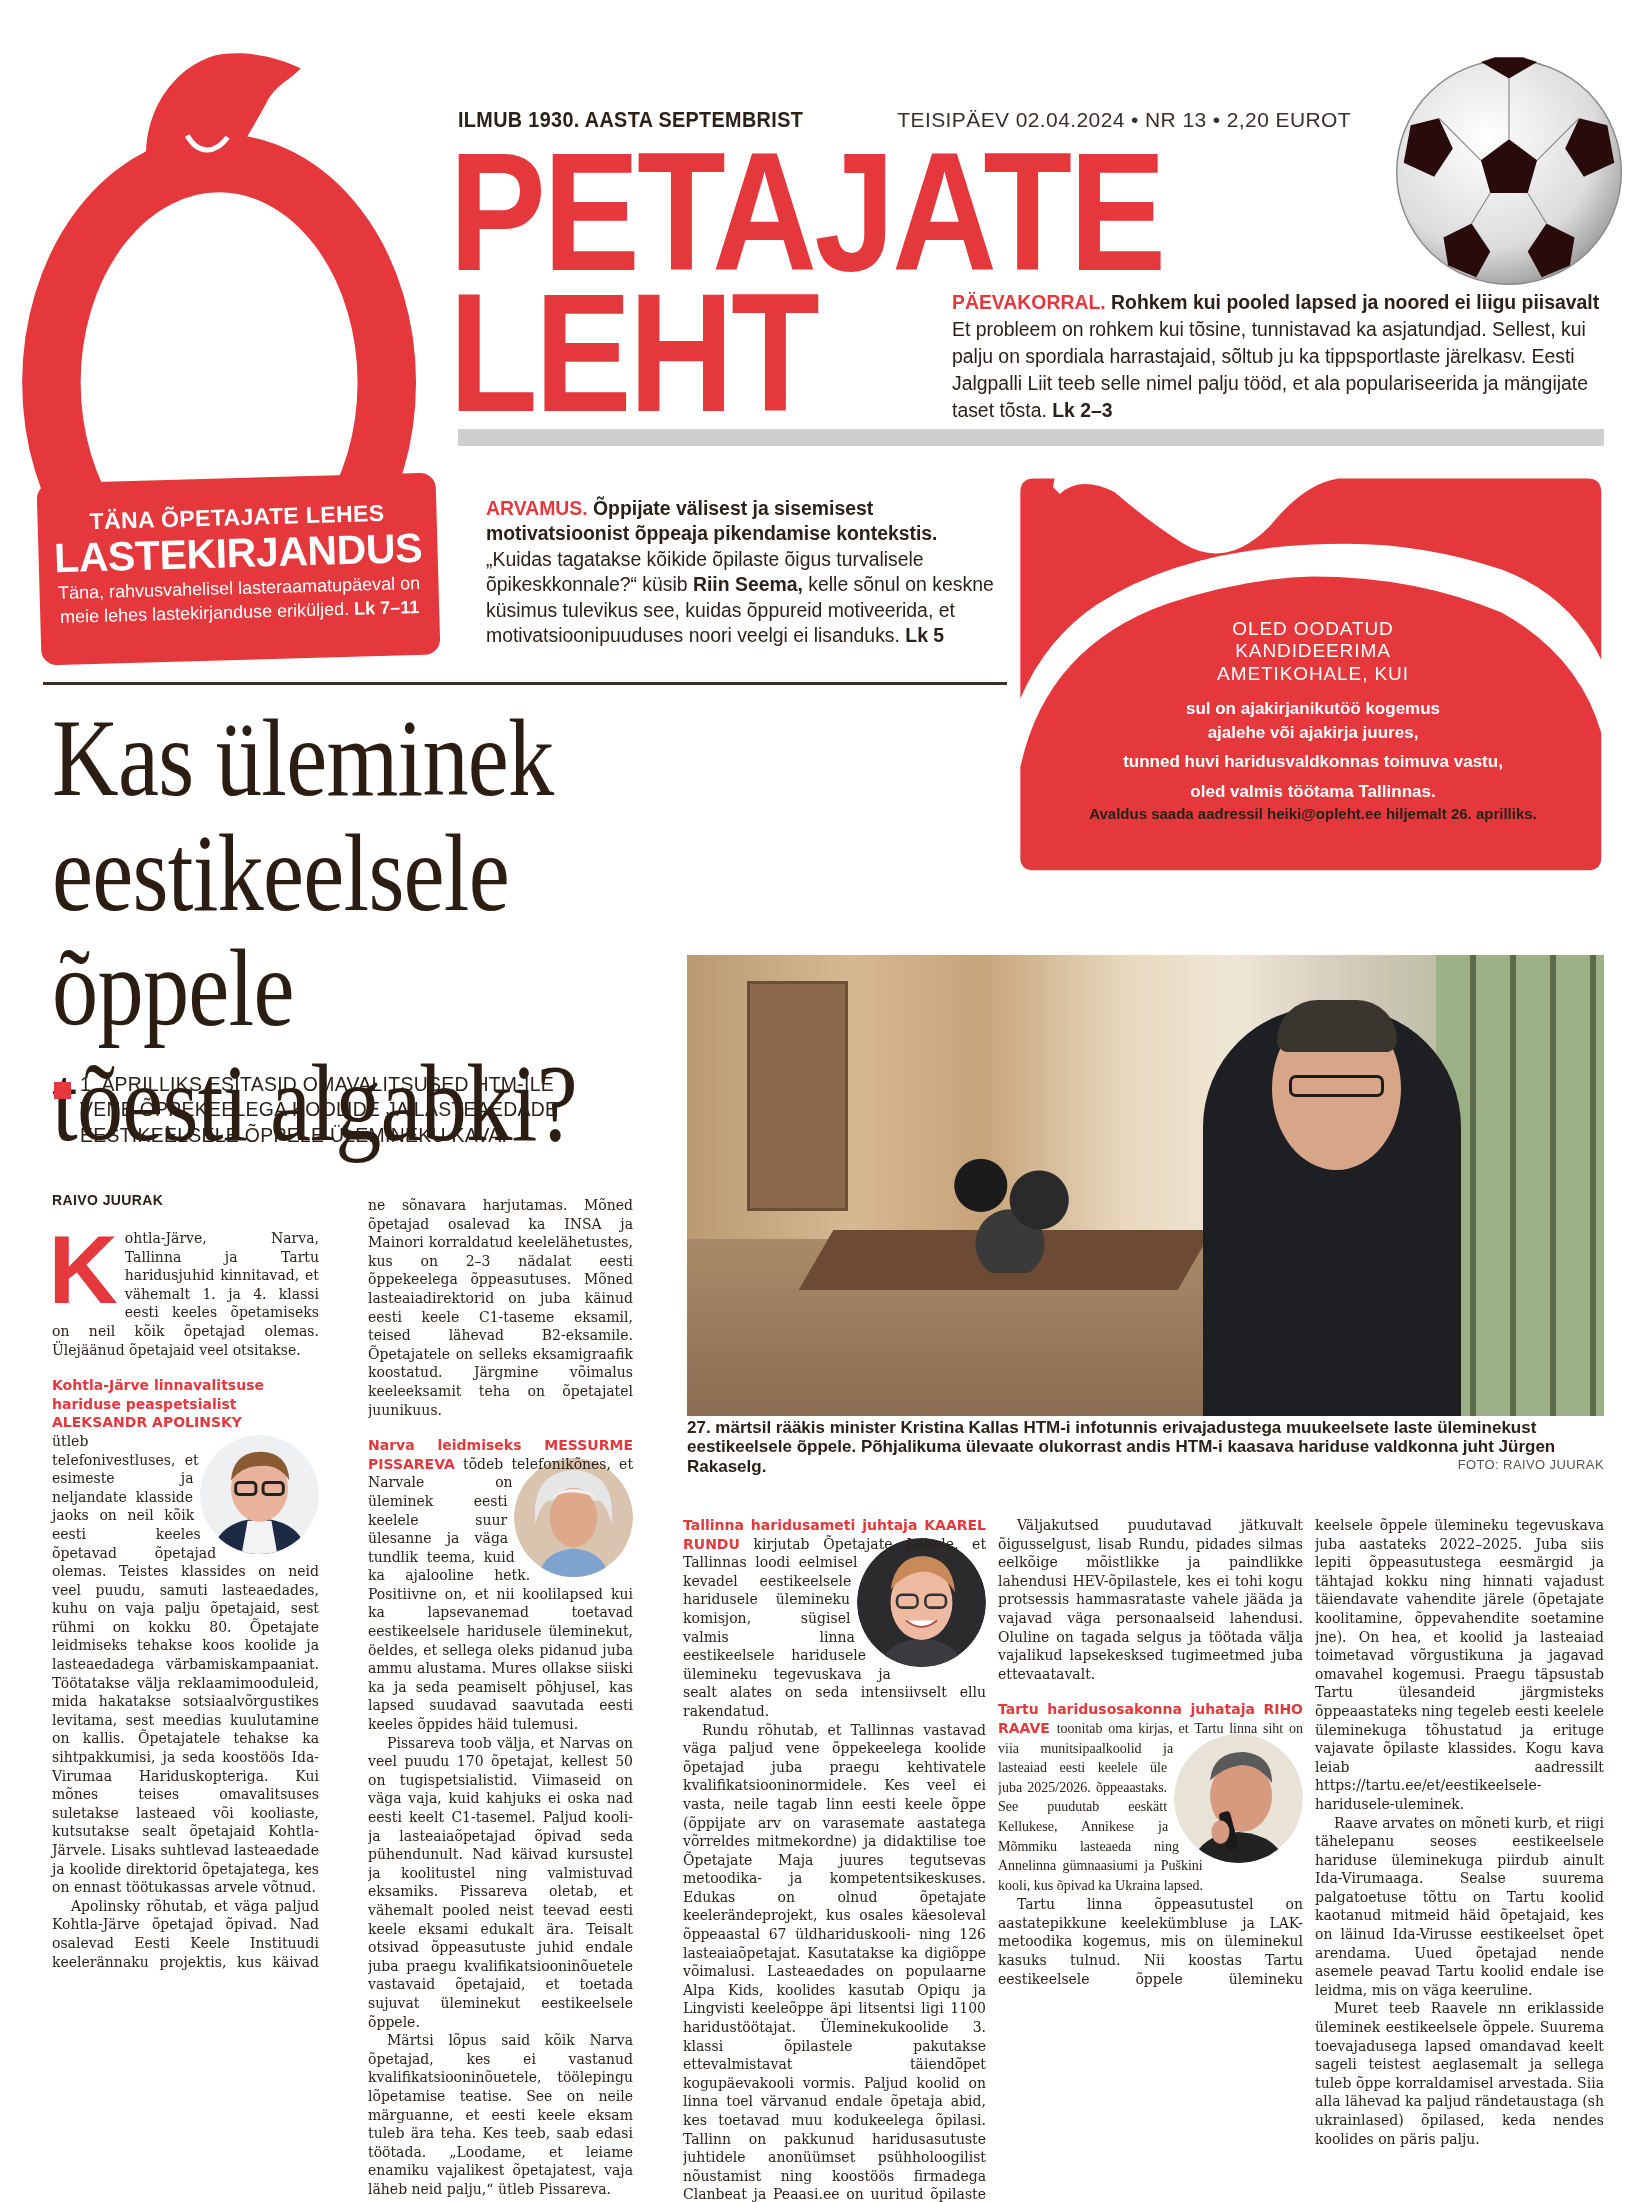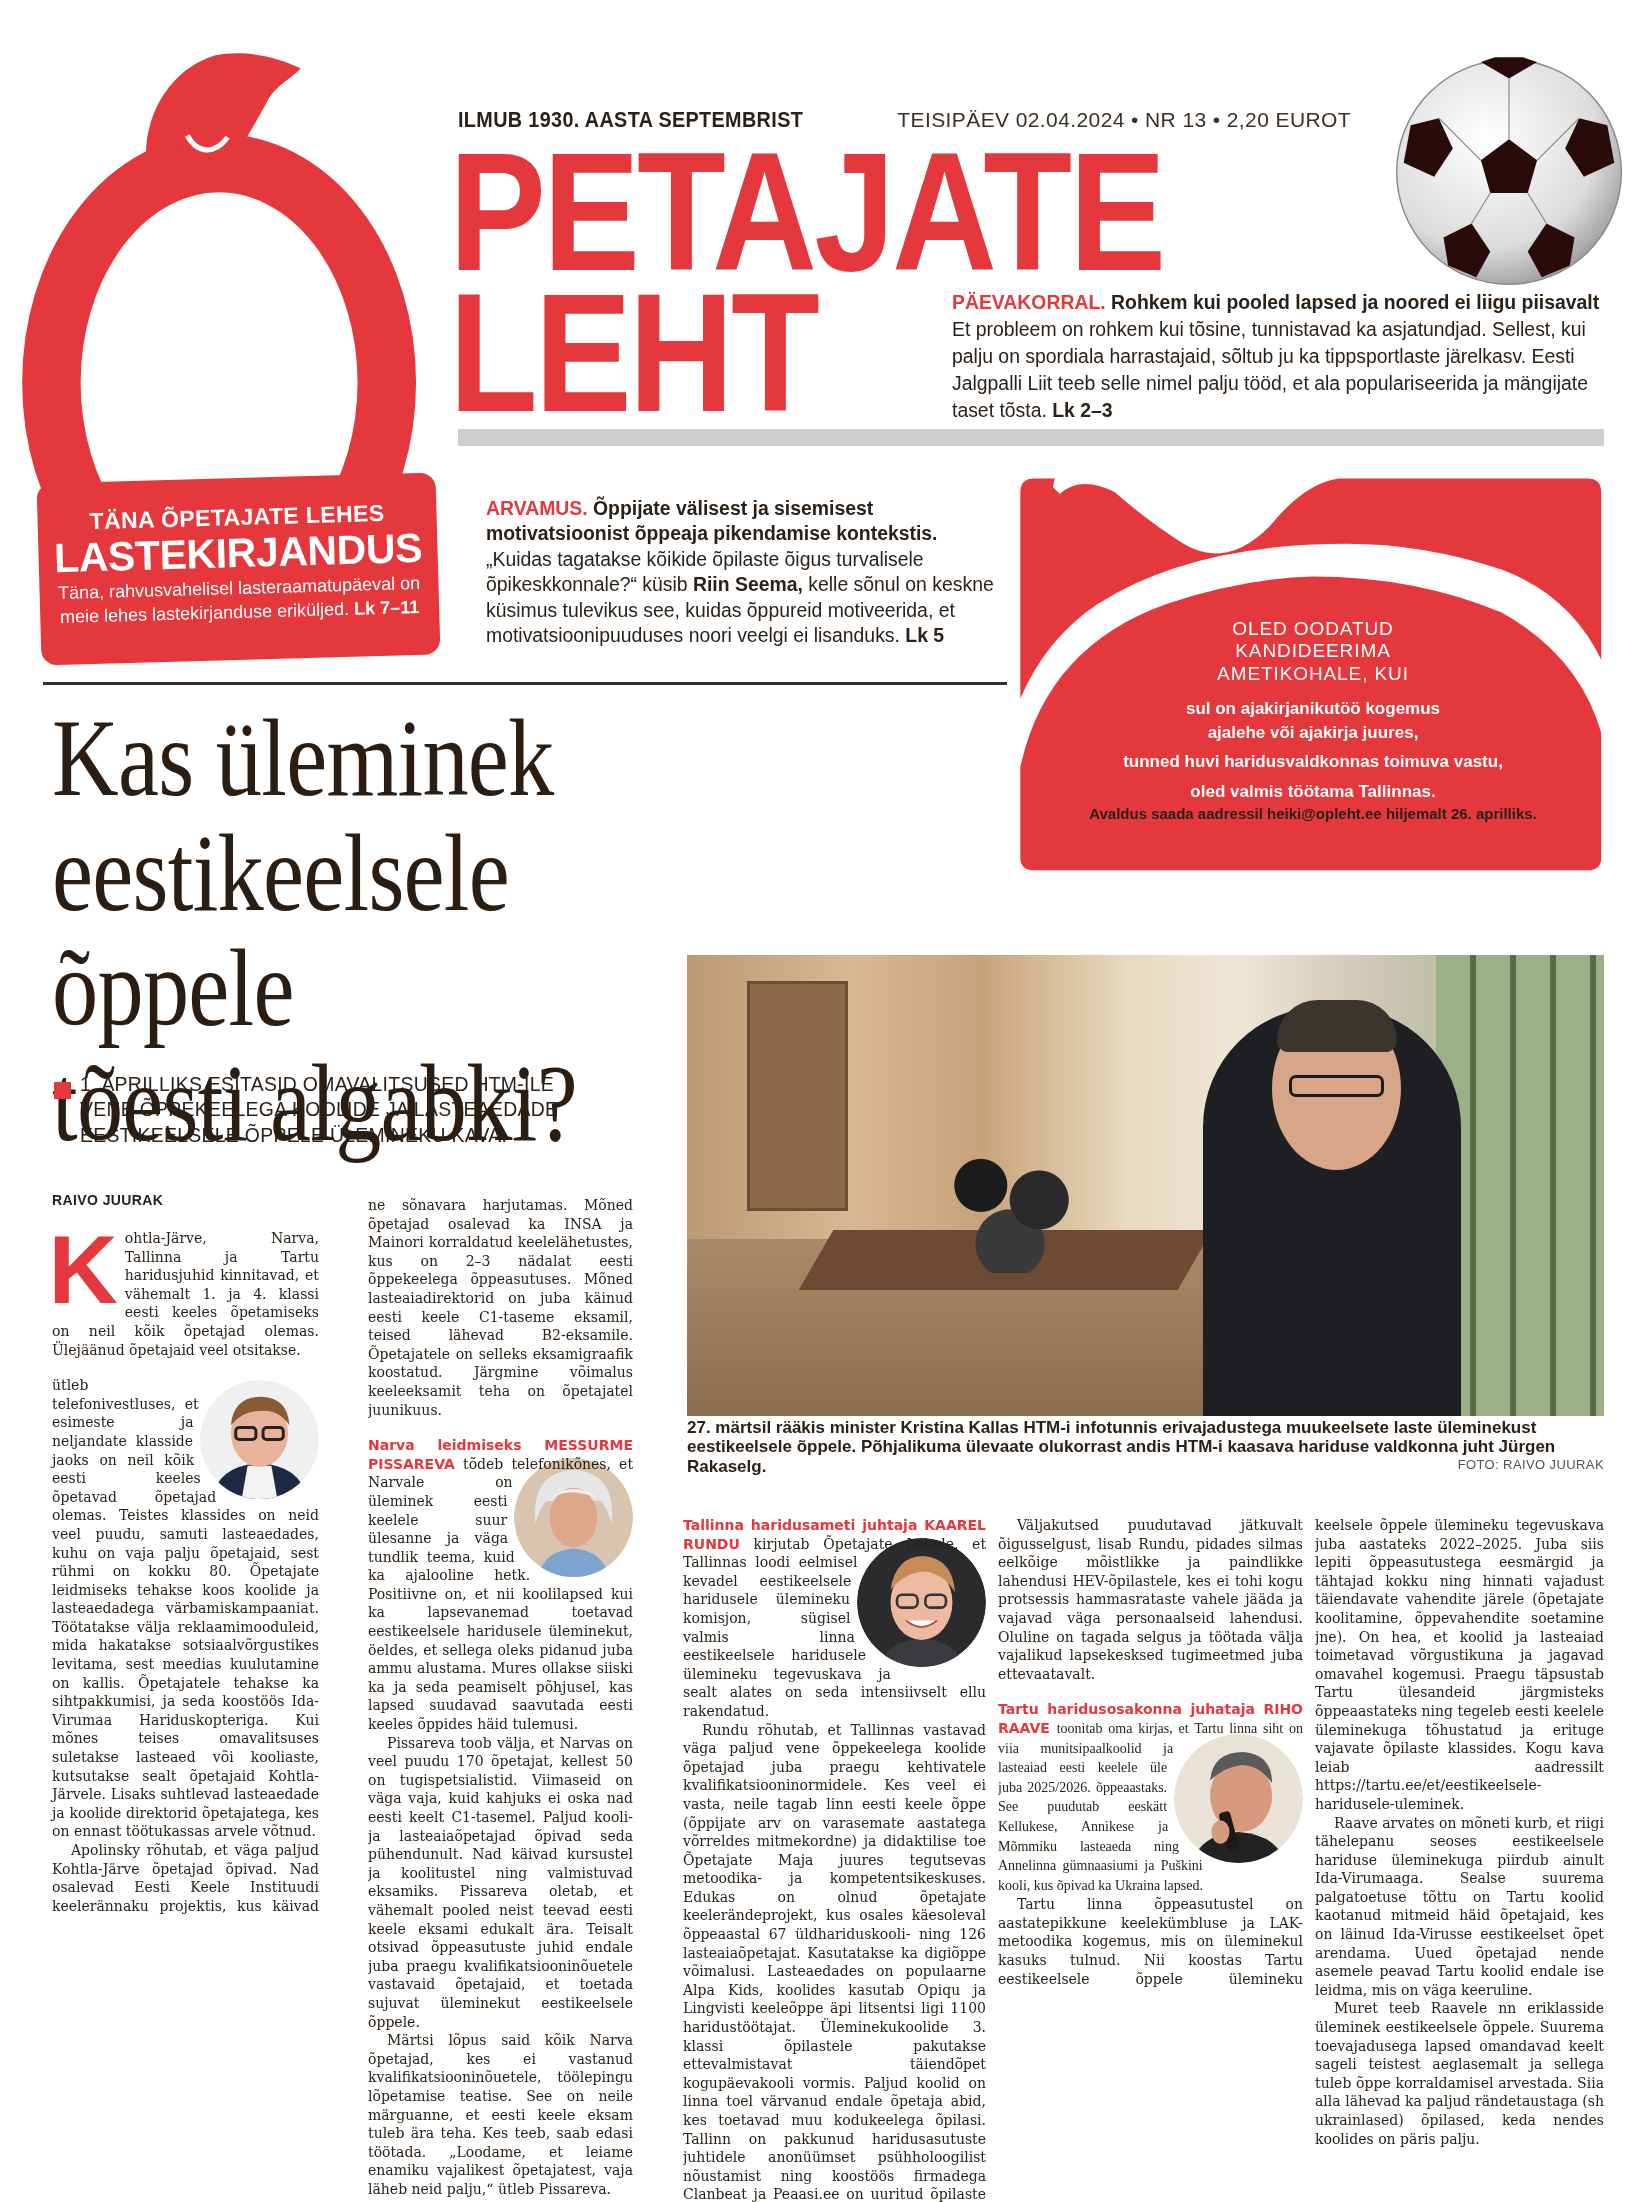--- a/index.html
+++ b/index.html
@@ -178,20 +178,21 @@
 
 <div class="abs lede-marker"></div>
 <div class="abs lede">1. APRILLIKS ESITASID OMAVALITSUSED HTM-ILE VENE ÕPPEKEELEGA KOOLIDE JA LASTEAEDADE EESTIKEELSELE ÕPPELE ÜLEMINEKU KAVA.</div>
 <div class="abs byline">RAIVO JUURAK</div>
 
 <div class="col" style="left:52px; top:1229px; width:267px; height:972px;">
   <p class="noind">
     <span class="dropcap">K</span><span>ohtla-Järve, Narva, Tallinna ja Tartu haridusjuhid kinnitavad, et vähemalt 1. ja 4. klassi eesti keeles õpetamiseks on neil kõik õpetajad olemas. Ülejäänud õpetajaid veel otsitakse.</span>
   </p>
   <div class="gap"></div>
+  <div class="subhead">Kohtla-Järve linnavalitsuse hariduse peaspetsialist ALEKSANDR APOLINSKY</div>
   <svg class="portrait" viewBox="0 0 100 100">
     <circle cx="50" cy="50" r="50" fill="#eef0f2"></circle>
     <path d="M10 100 Q15 72 50 70 Q85 72 90 100 Z" fill="#1d2a44"></path>
     <path d="M35 100 L40 72 L60 72 L65 100 Z" fill="#f3f3f3"></path>
     <ellipse cx="50" cy="45" rx="24" ry="28" fill="#e8b39a"></ellipse>
     <path d="M26 38 Q28 14 52 14 Q74 15 75 38 Q66 24 50 26 Q36 26 26 38 Z" fill="#8a5a32"></path>
     <rect x="30" y="40" width="17" height="10" rx="3" fill="none" stroke="#222" stroke-width="2.5"></rect>
     <rect x="53" y="40" width="17" height="10" rx="3" fill="none" stroke="#222" stroke-width="2.5"></rect>
   </svg>
   <p class="noind">ütleb telefonivestluses, et esimeste ja neljandate klasside jaoks on neil kõik eesti keeles õpetavad õpetajad olemas. Teistes klassides on neid veel puudu, samuti lasteaedades, kuhu on vaja palju õpetajaid, sest rühmi on kokku 80. Õpetajate leidmiseks tehakse koos koolide ja lasteaedadega värbamiskampaaniat. Töötatakse välja reklaamimooduleid, mida hakatakse sotsiaalvõrgustikes levitama, sest meedias kuulutamine on kallis. Õpetajatele tehakse ka sihtpakkumisi, ja seda koostöös Ida-Virumaa Hariduskopteriga. Kui mõnes teises omavalitsuses suletakse lasteaed või kooliaste, kutsutakse sealt õpetajaid Kohtla-Järvele. Lisaks suhtlevad lasteaedade ja koolide direktorid õpetajatega, kes on ennast töötukassas arvele võtnud.</p>

